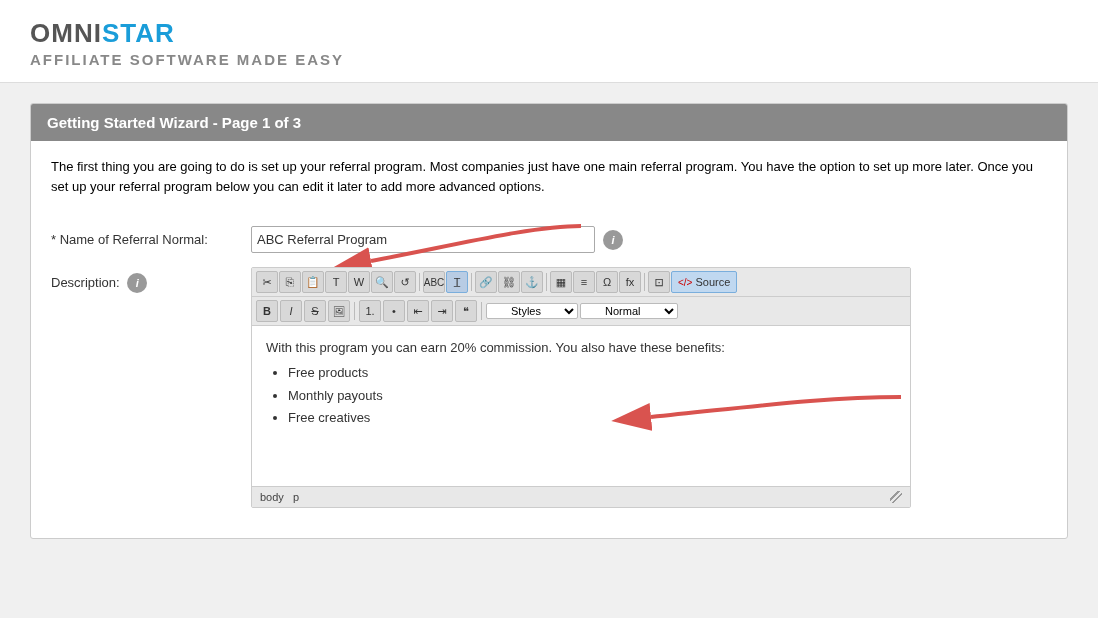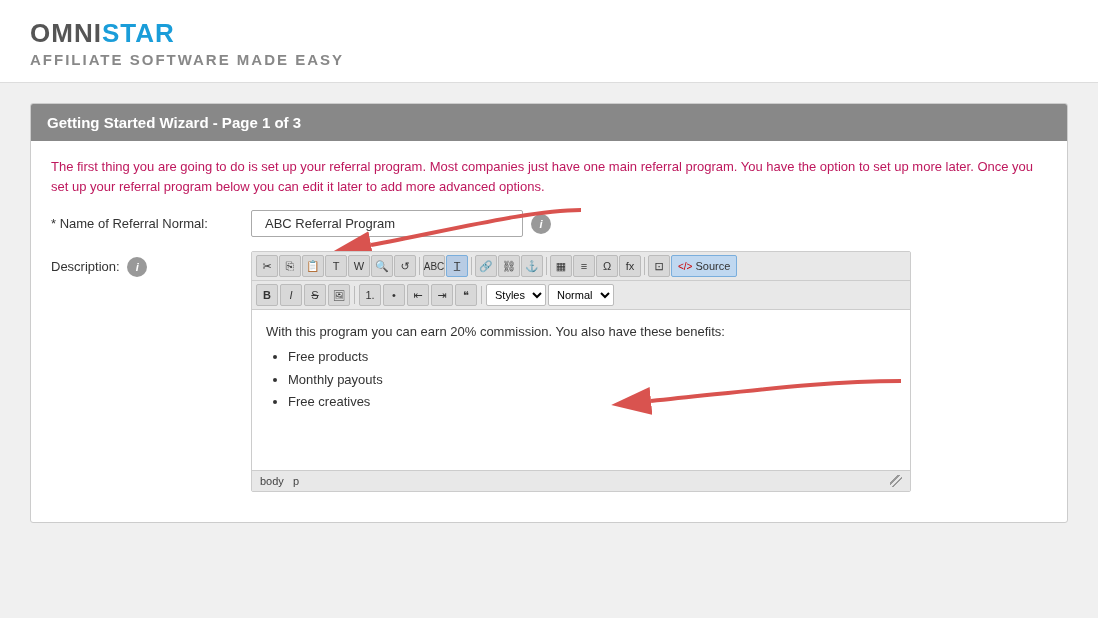--- a/index.html
+++ b/index.html
@@ -59,23 +59,23 @@
     .wizard-header-title {
       color: #fff;
       font-size: 15px;
       font-weight: bold;
     }
     .wizard-body {
       padding: 16px 20px;
     }
     .wizard-description {
       font-size: 13px;
-      color: #be185d;
+      color: #000000;
       line-height: 1.5;
-      margin-bottom: 14px;
+      margin-bottom: 30px;
     }
     .form-row {
       display: flex;
       align-items: flex-start;
       margin-bottom: 14px;
     }
     .form-label {
       width: 200px;
       min-width: 200px;
       padding-top: 6px;
@@ -84,22 +84,22 @@
     }
     .form-field {
       flex: 1;
     }
     .name-input-row {
       display: flex;
       align-items: center;
       position: relative;
     }
     .name-input {
-      width: 272px;
-      padding: 5px 13px;
+      width: 344px;
+      padding: 5px 5px;
       border: 1px solid #aaa;
       border-radius: 2px;
       font-size: 13px;
       color: #333;
     }
     .info-icon {
       display: inline-flex;
       align-items: center;
       justify-content: center;
       width: 20px;
@@ -168,26 +168,26 @@
       height: 22px;
       background: #c0d8f0;
       border: 1px solid #7aaedc;
       border-radius: 2px;
       cursor: pointer;
       font-size: 11px;
       color: #333;
       gap: 3px;
     }
     .styles-select, .normal-select {
-      height: 22px;
+      height: 16px;
       font-size: 11px;
       border: 1px solid #bbb;
       background: #fff;
       border-radius: 2px;
-      padding: 0 4px;
+      padding: 0 20px;
       cursor: pointer;
     }
     .rte-content {
       background: #fff;
       min-height: 160px;
       padding: 12px 14px;
       font-size: 13px;
       line-height: 1.6;
     }
     .rte-content ul {

